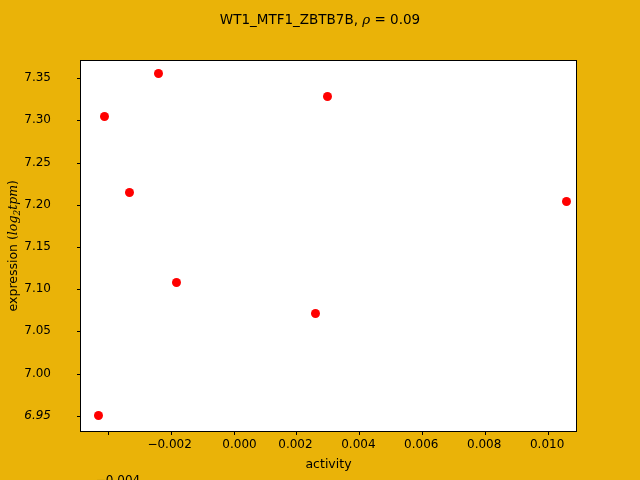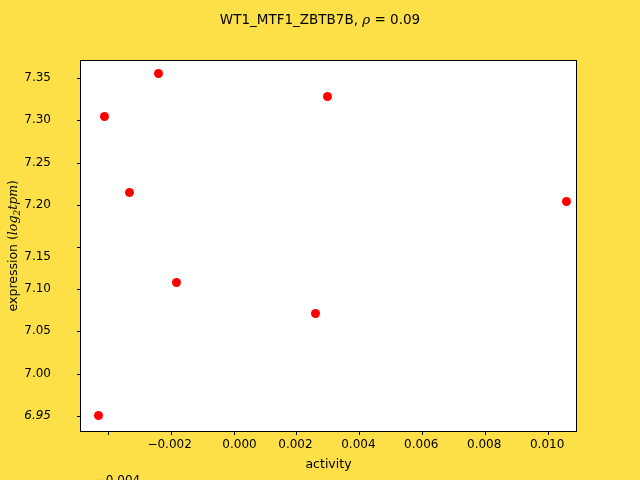--- a/index.html
+++ b/index.html
@@ -4,21 +4,21 @@
 <style>
   html, body {
     margin: 0;
     padding: 0;
     background: #ffffff;
   }
   #figure {
     position: relative;
     width: 640px;
     height: 480px;
-    background: #fde047;
+    background: #eab308;
     font-family: "DejaVu Sans", sans-serif;
     overflow: hidden;
   }
 
   
   #title-block {
     position: absolute;
     left: 0;
     top: 10px;
     width: 640px;
@@ -166,18 +166,18 @@
     <div class="xticklabel" style="left: 232.56px; margin-left: 7px;">0.000</div>
     <div class="xticklabel" style="left: 295.472px;">0.002</div>
     <div class="xticklabel" style="left: 358.383px;">0.004</div>
     <div class="xticklabel" style="left: 421.294px;">0.006</div>
     <div class="xticklabel" style="left: 484.206px;">0.008</div>
     <div class="xticklabel" style="left: 547.117px;">0.010</div>
     <div class="yticklabel" style="top: 414.707px; font-style: italic;">6.95</div>
     <div class="yticklabel" style="top: 372.531px;">7.00</div>
     <div class="yticklabel" style="top: 330.354px;">7.05</div>
     <div class="yticklabel" style="top: 288.177px;">7.10</div>
-    <div class="yticklabel" style="top: 246px; margin-top: 10px;">7.15</div>
+    <div class="yticklabel" style="top: 246px;">7.15</div>
     <div class="yticklabel" style="top: 203.823px;">7.20</div>
     <div class="yticklabel" style="top: 161.646px;">7.25</div>
     <div class="yticklabel" style="top: 119.469px;">7.30</div>
     <div class="yticklabel" style="top: 77.2925px;">7.35</div>
   </div>
 
 </body></html>

